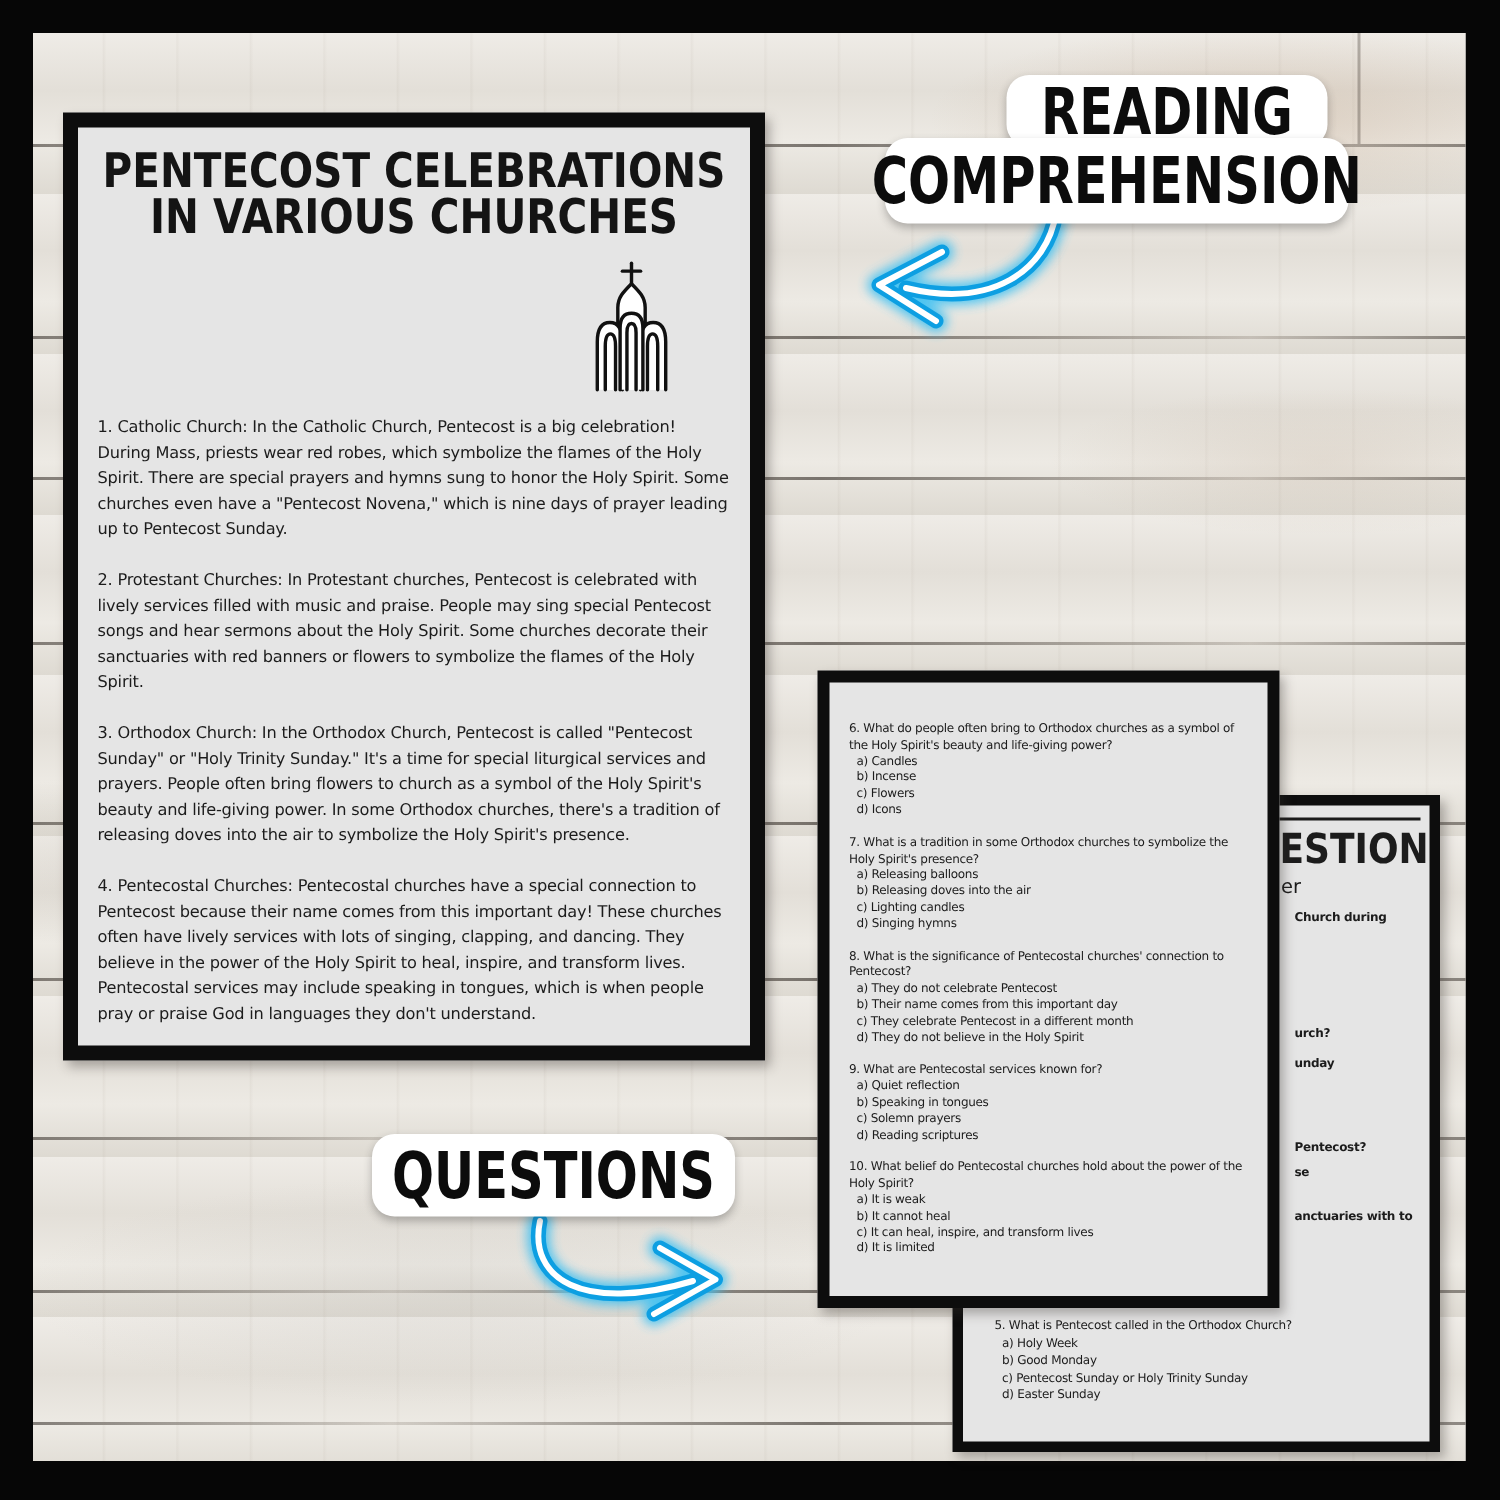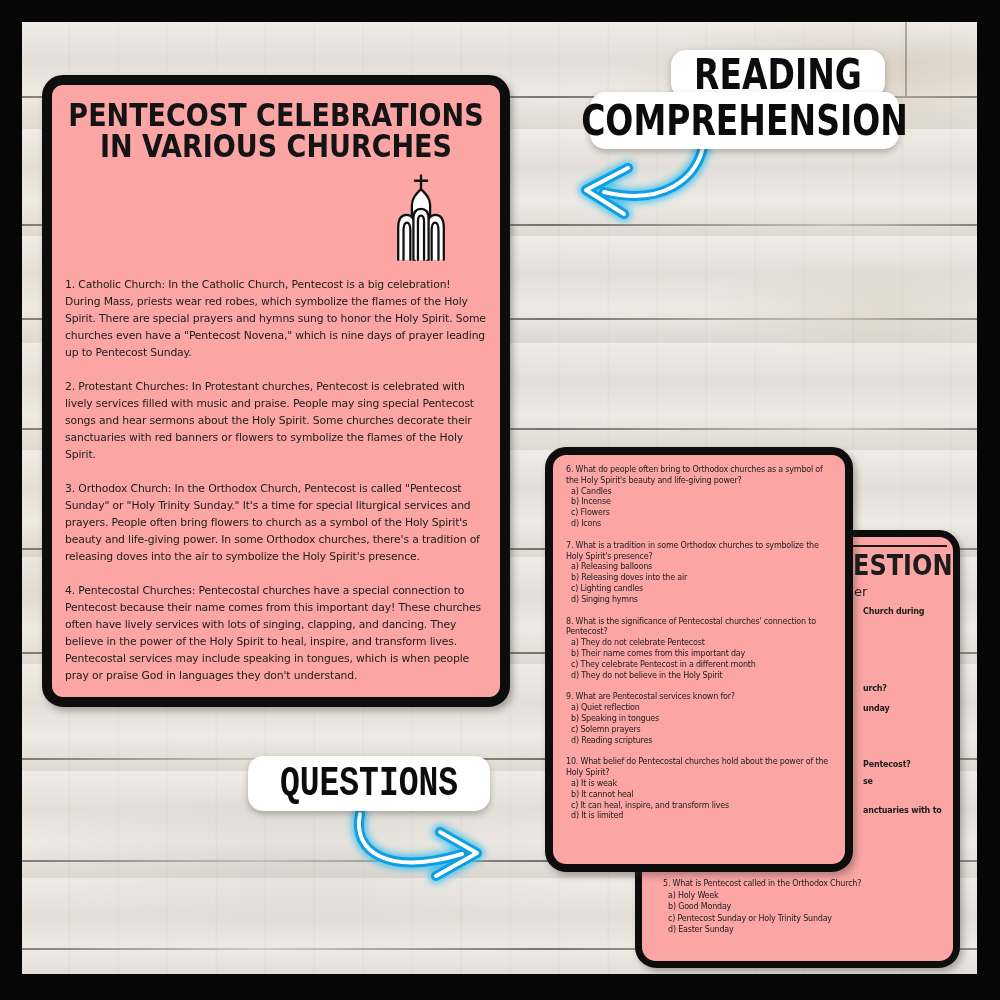--- a/index.html
+++ b/index.html
@@ -21,35 +21,35 @@
   }
   .wood::after{
     content:""; position:absolute; inset:0;
     background:repeating-linear-gradient(90deg, transparent 0px, transparent 46px, rgba(150,138,124,0.07) 47px, transparent 49px);
   }
   .seam { position:absolute; left:0; right:0; height:2px;
     background:linear-gradient(90deg, rgba(45,38,32,.55), rgba(110,98,86,.22) 25%, rgba(45,38,32,.6) 55%, rgba(120,108,96,.28) 85%, rgba(45,38,32,.5)); }
   .vseam { position:absolute; width:2px; background:rgba(70,60,52,.35); }
 
   
-  .sheet { position:absolute; background:#fca5a5; color:#1c1c1c; box-shadow:3px 4px 7px rgba(55,50,45,.35);border-radius:21px; }
+  .sheet { position:absolute; background:#e5e5e5; color:#1c1c1c; box-shadow:3px 4px 7px rgba(55,50,45,.35); }
 
   .article { left:42px; top:75px; width:468px; height:632px; border:10px solid #0d0d0d;
              padding:12px 13px; overflow:hidden; z-index:3; }
   .article h1 { text-align:center; font-size:27px; line-height:31px; font-weight:800;
                 color:#141414; letter-spacing:0px; margin:2px 0 10px 0; }
   .article h1 span { display:inline-block; transform:scaleY(1.18); }
   .intro-row { position:relative; min-height:88px; margin-bottom:6px; }
   .intro { width:305px; font-size:10.8px; line-height:17px; letter-spacing:-0.15px; }
   .church { position:absolute; right:28px; top:2px; }
   .article p.body { font-size:10.8px; line-height:17px; letter-spacing:-0.15px; margin-top:17px; }
 
   
   .q-front { left:545px; top:447px; width:308px; height:425px; border:8px solid #0d0d0d;
-             padding:10px 13px; overflow:hidden; z-index:2; }
+             padding:26px 13px; overflow:hidden; z-index:2; }
   .q-back  { left:635px; top:530px; width:325px; height:438px; border:7px solid #0d0d0d;
              overflow:hidden; z-index:1; }
   .qs { font-size:8px; line-height:10.8px; letter-spacing:-0.2px; }
   .qblock { margin-bottom:11px; }
   .opt { padding-left:5px; }
 
   .qb-headline { position:absolute; left:205px; top:8px; width:100px; height:2px; background:#1a1a1a; }
   .qb-title { position:absolute; left:211px; top:13px; font-size:24px; font-weight:800;
               transform:scaleY(1.15); transform-origin:left top; white-space:nowrap; }
   .qb-sub { position:absolute; left:212px; top:47px; font-size:13px; white-space:nowrap; }
@@ -58,21 +58,21 @@
 
   
   .pill { position:absolute; background:#fff; border-radius:15px; z-index:6;
           display:flex; align-items:center; justify-content:center;
           box-shadow:0 3px 6px rgba(40,40,40,.3); }
   .pill span { font-weight:800; color:#0c0c0c; transform:scaleY(1.3); white-space:nowrap; }
   .pill-reading1 { left:655px; top:50px;  width:214px; height:48px;margin-left:16px; }
   .pill-reading1 span { font-size:33px; }
   .pill-reading2 { left:590px; top:92px;  width:309px; height:57px; }
   .pill-reading2 span { font-size:33px; }
-  .pill-questions { left:248px; top:756px; width:242px; height:55px;font-family:Liberation Mono, monospace; }
+  .pill-questions { left:248px; top:756px; width:242px; height:55px; }
   .pill-questions span { font-size:33px; }
 
   
   .arrow-svg { position:absolute; z-index:5; }
   .glow { fill:none; stroke:#3fc1f2; stroke-width:15; stroke-linecap:round; stroke-linejoin:round; opacity:.9; }
   .mid  { fill:none; stroke:#0d9fe2; stroke-width:10; stroke-linecap:round; stroke-linejoin:round; }
   .core { fill:none; stroke:#ffffff; stroke-width:4;  stroke-linecap:round; stroke-linejoin:round; }
 </style>
 </head>
 <body>

